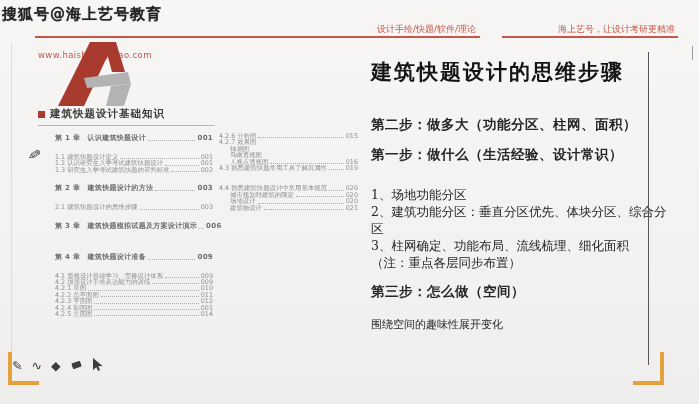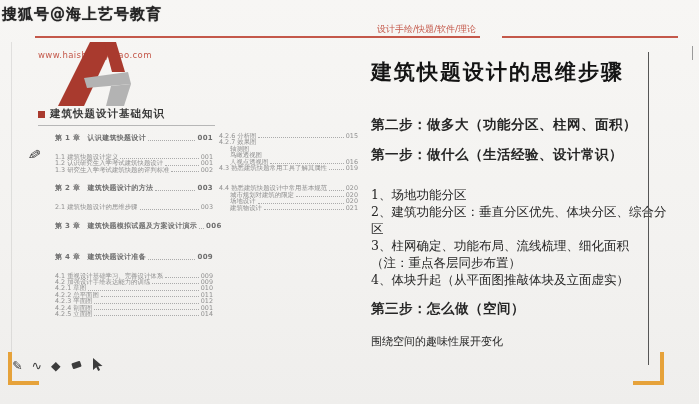--- a/index.html
+++ b/index.html
@@ -61,20 +61,21 @@
                  transform:scaleX(-1) rotate(-12deg);}
 </style>
 </head>
 <body>
 
 <div class="stage">
 
   <div class="watermark">搜狐号@海上艺号教育</div>
   <div class="site">www.haishangyihao.com</div>
   <div class="tag tag-left">设计手绘/快题/软件/理论</div>
+  <div class="tag tag-right">海上艺号，让设计考研更精准</div>
   <div class="redline rl-main"></div>
   <div class="redline rl-right"></div>
   <div class="photo-tick"></div>
   <div class="left-edge"></div>
 
   <div class="logo">
     <svg width="80" height="66" viewBox="0 0 80 66">
       <polygon points="4,66 36,2 60,2 30,66" fill="#a93a2e"></polygon>
       <polygon points="50,2 62,2 71,32 58,32" fill="#a93a2e"></polygon>
       <polygon points="30,38 74,32 77,44 33,48" fill="#b3b3b3"></polygon>
@@ -215,21 +216,20 @@
 
   <div class="slide">
     <div class="slide-title">建筑快题设计的思维步骤</div>
     <div class="step-h step2-h">第二步：做多大（功能分区、柱网、面积）</div>
     <div class="step-h">第一步：做什么（生活经验、设计常识）</div>
     <div id="step2-lines" class="body-lines">
         <div>1、场地功能分区</div>
         <div>2、建筑功能分区：垂直分区优先、体块分区、综合分区</div>
         <div>3、柱网确定、功能布局、流线梳理、细化面积</div>
         <div>（注：重点各层同步布置）</div>
-        <div>4、体块升起（从平面图推敲体块及立面虚实）</div>
       </div>
     <div class="step-h step3-h">第三步：怎么做（空间）</div>
     <div class="note-line">围绕空间的趣味性展开变化</div>
   </div>
 
   <div class="right-edge"></div>
   <div class="corner corner-bl"></div>
   <div class="corner corner-br"></div>
 
   <div class="tools">

